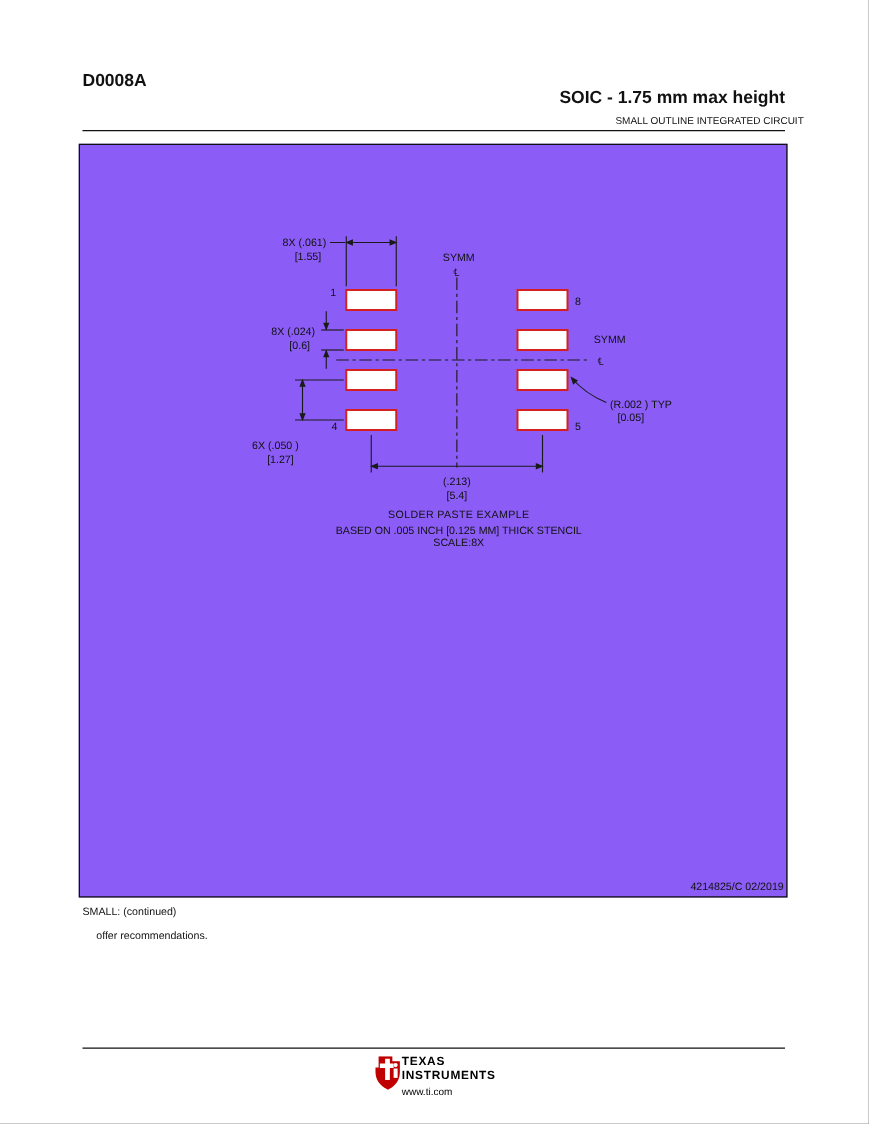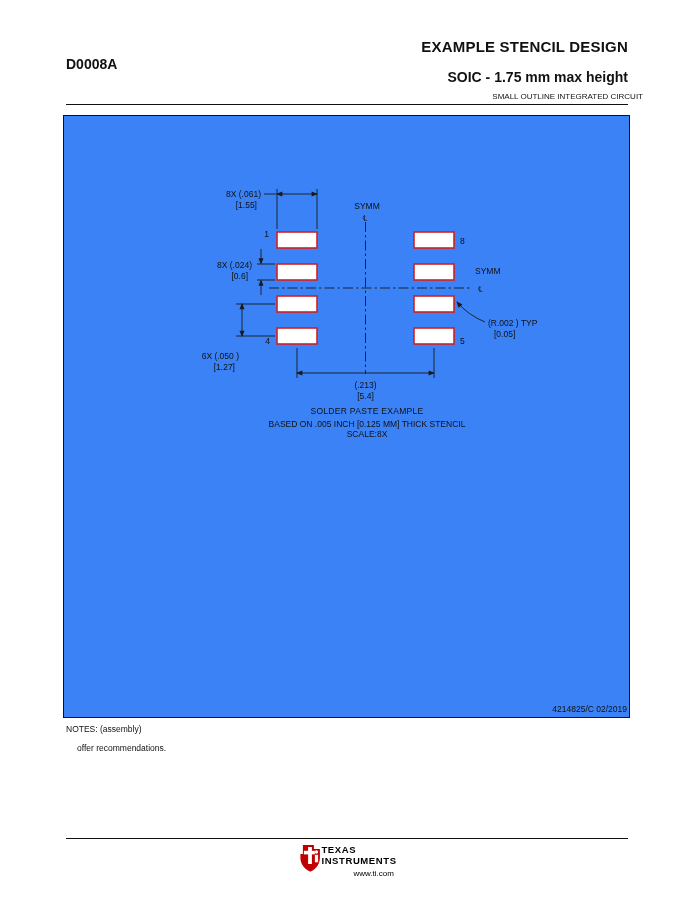--- a/index.html
+++ b/index.html
@@ -11,21 +11,21 @@
 
   
   .hdr-title { top:38px; right:67px; font-size:15px; font-weight:bold; letter-spacing:.2px; }
   .hdr-part  { top:56px; left:66px; font-size:14px; font-weight:bold; }
   .hdr-sub   { top:69px; right:67px; font-size:14px; font-weight:bold; }
   .hdr-sub2  { top:92px; right:52px; font-size:8px; }
   .rule { height:1px; background:#111; }
   .hdr-rule  { top:104px; left:66px; width:562px; }
 
   
-  .draw-box { top:115px; left:63px; width:567px; height:603px; border:1px solid #111; background:#3b82f6; }
+  .draw-box { top:115px; left:63px; width:567px; height:603px; border:1px solid #111; background:#8b5cf6; }
 
   
   .pad { fill:#fff; stroke:var(--pad_stroke,#d42020); stroke-width:1.6; }
   .cl  { stroke:var(--line_color,#1a1a1a); stroke-width:0.9; stroke-dasharray:10 3 2.5 3; fill:none; }
   .dim line, .dim path { stroke:var(--line_color,#1a1a1a); stroke-width:0.9; fill:none; }
   .arrhead { fill:var(--line_color,#1a1a1a); }
   .draw-box text { font-family:"Liberation Sans",sans-serif; fill:#111; font-size:8.5px; }
   .end { text-anchor:end; }
   .mid { text-anchor:middle; }
   .cltxt { font-size:11px; }
@@ -38,28 +38,27 @@
   .notes-h { margin-bottom:9px; }
   .note-cont { padding-left:11px; }
 
   
   .foot-rule { top:838px; left:66px; width:562px; }
   .footer { top:845px; left:50%; transform:translateX(-50%);
             display:flex; align-items:flex-start; gap:0; }
   .ti-bug { width:23px; height:27px; display:block; }
   .ti-bug .red { fill:var(--ti_red,#c00000); }
   .ti-name { font-weight:bold; font-size:9.5px; line-height:10.5px; letter-spacing:.6px; color:#000; }
-  .ti-url { font-size:8px; margin-top:3px; color:#000;margin-left:32px; }
+  .ti-url { font-size:8px; margin-top:3px; color:#000; }
 </style>
 </head>
 <body>
 
 <div class="page">
 
-  <div class="abs hdr-title">EXAMPLE STENCIL DESIGN</div>
   <div class="abs hdr-part">D0008A</div>
   <div class="abs hdr-sub">SOIC - 1.75 mm max height</div>
   <div class="abs hdr-sub2">SMALL OUTLINE INTEGRATED CIRCUIT</div>
   <div class="abs rule hdr-rule"></div>
 
   <div class="abs draw-box">
     <svg width="565" height="601" viewBox="0 0 565 601">
       <defs>
         <marker id="arw" viewBox="0 0 10 10" refX="8.5" refY="5" markerWidth="9" markerHeight="7" orient="auto-start-reverse">
           <path class="arrhead" d="M0,1 L10,5 L0,9 Z"></path>
@@ -132,21 +131,21 @@
 
       <text class="cap1 mid" x="303" y="298">SOLDER PASTE EXAMPLE</text>
       <text class="cap2 mid" x="303" y="311">BASED ON .005 INCH [0.125 MM] THICK STENCIL</text>
       <text class="cap2 mid" x="303" y="321">SCALE:8X</text>
 
       <text class="doc end" x="563" y="596">4214825/C  02/2019</text>
     </svg>
   </div>
 
   <div class="abs notes">
-    <div class="notes-h">NOTES: (assembly)</div>
+    <div class="notes-h">SMALL: (continued)</div>
     <div class="note-cont">offer recommendations.</div>
   </div>
 
   <div class="abs rule foot-rule"></div>
   <div class="abs footer">
     <svg class="ti-bug" viewBox="0 0 23 27">
       <path class="red" d="M4,0 h11 v4 h6 v9 c0,8 -6.5,12.5 -9.5,13.7 C8.5,25.5 1.5,21 1.5,13 V9 h2.5 Z"></path>
       <rect x="9.2" y="2" width="3.8" height="17" fill="#fff"></rect>
       <rect x="5" y="5.8" width="11" height="3.6" fill="#fff"></rect>
       <circle cx="17.6" cy="7" r="1.7" fill="#fff"></circle>

